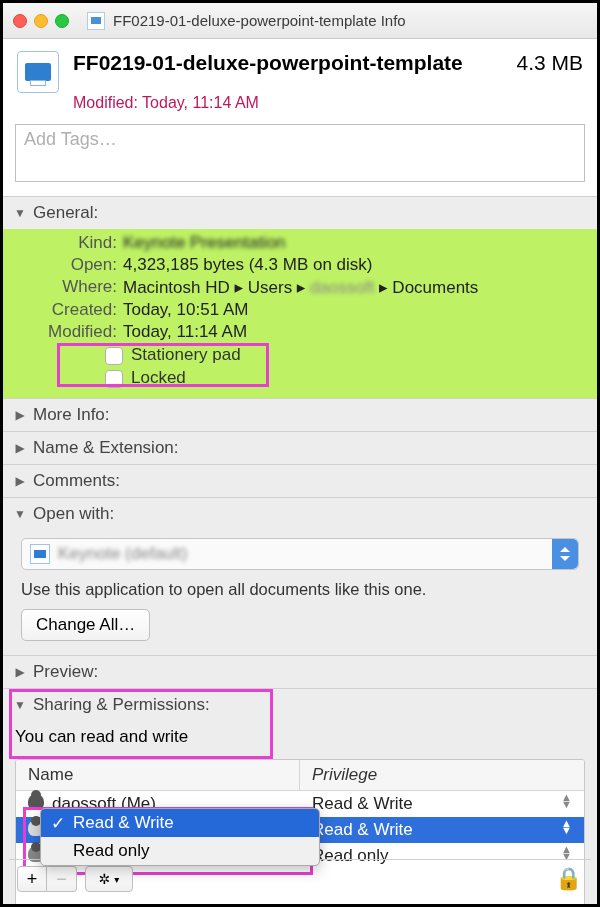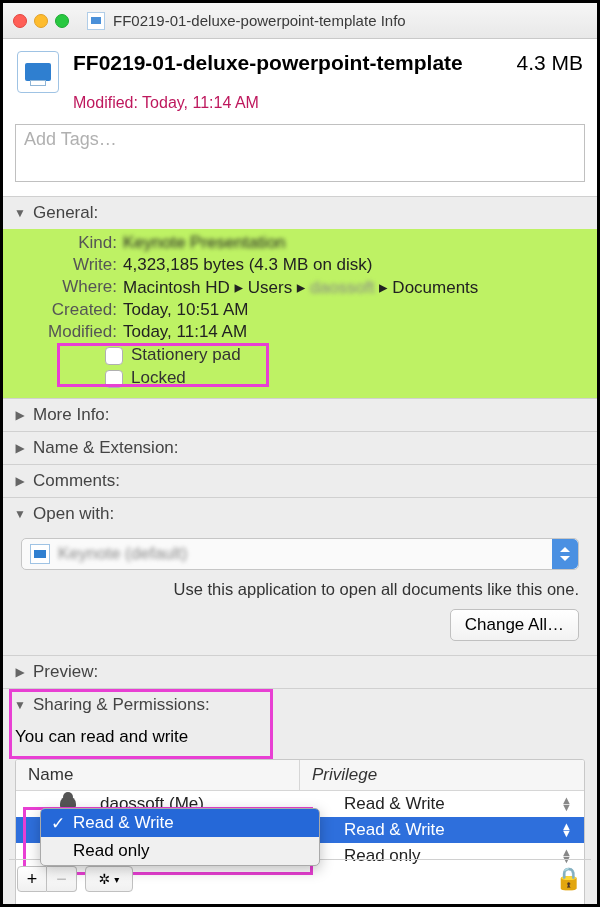--- a/index.html
+++ b/index.html
@@ -84,21 +84,21 @@
     .blur { filter: blur(2px); color: #888; }
     .chkrow { display: flex; align-items: flex-end; gap: 8px; margin-left: 90px; margin-top: 3px; }
     .chk {
       width: 18px; height: 18px; border: 1px solid #b0b0b0; border-radius: 4px; background: #fff;
     }
     .highlight-box {
       border: 3px solid #e83fd3;
       position: absolute;
     }
     .section.thin { padding: 0; }
-    .openwith-body { background: #ededed; padding: 8px 18px 14px; text-align: right; }
+    .openwith-body { background: #ededed; padding: 8px 18px 14px; }
     .dropdown {
       display: flex; align-items: center;
       border: 1px solid #c6c6c6; border-radius: 5px; background: #fafafa;
       height: 32px; padding: 0 8px; position: relative;
     }
     .dd-icon { width: 20px; height: 20px; background: #fff; border: 1px solid #9fc3e4; margin-right: 8px; display:flex;align-items:center;justify-content:center; }
     .dd-icon::after { content:""; width:12px; height:8px; background:#2f7fd0; }
     .dd-end {
       position: absolute; right: 0; top: 0; height: 100%; width: 26px;
       background: #4a90e2; border-radius: 0 5px 5px 0;
@@ -121,21 +121,21 @@
       display: grid; grid-template-columns: 1fr 1fr;
       background: #f6f6f6; border-bottom: 1px solid #d6d6d6;
       font-size: 17px; color: #333;
     }
     .thead div { padding: 5px 12px; border-right: 1px solid #d6d6d6; }
     .thead div:last-child { border-right: none; font-style: italic; }
     .trow {
       display: grid; grid-template-columns: 1fr 1fr;
       font-size: 17px; color: #222;
     }
-    .tcell { padding: 3px 12px; display: flex; align-items: center; gap: 24px; position: relative; margin-left: 32px; }
+    .tcell { padding: 3px 12px; display: flex; align-items: flex-start; gap: 8px; position: relative; }
     .usericon { width: 16px; height: 16px; background: #555; border-radius: 50% 50% 40% 40%; position:relative; }
     .usericon::after { content:""; position:absolute; top:-4px; left:3px; width:10px; height:10px; background:#555; border-radius:50%; }
     .row-sel { background: #2e6fdc; color: #fff; }
     .stepper { margin-left:auto; font-size: 11px; color: #888; display:flex; flex-direction:column; line-height:7px; }
     .popup {
       position: absolute; left: 24px; width: 280px;
       background: #f0f0f0; border: 1px solid #aaa; border-radius: 5px;
       box-shadow: 0 4px 14px rgba(0,0,0,.25); overflow:hidden;
       z-index: 10;
     }
@@ -193,21 +193,21 @@
 
   <div class="section rel">
     <div class="section-hd">
       <span class="disclosure">▼</span>
       <span>General:</span>
     </div>
     <div class="section-body">
       <div class="kv">
         <div class="k">Kind:</div>
         <div class="v blur">Keynote Presentation</div>
-        <div class="k">Write:</div>
+        <div class="k">Open:</div>
         <div class="v">4,323,185 bytes (4.3 MB on disk)</div>
         <div class="k">Where:</div>
         <div class="v">
           <span>Macintosh HD ▸ Users ▸ </span><span class="blur">daossoft</span><span> ▸ Documents</span>
         </div>
         <div class="k">Created:</div>
         <div class="v">Today, 10:51 AM</div>
         <div class="k">Modified:</div>
         <div class="v">Today, 11:14 AM</div>
       </div>

